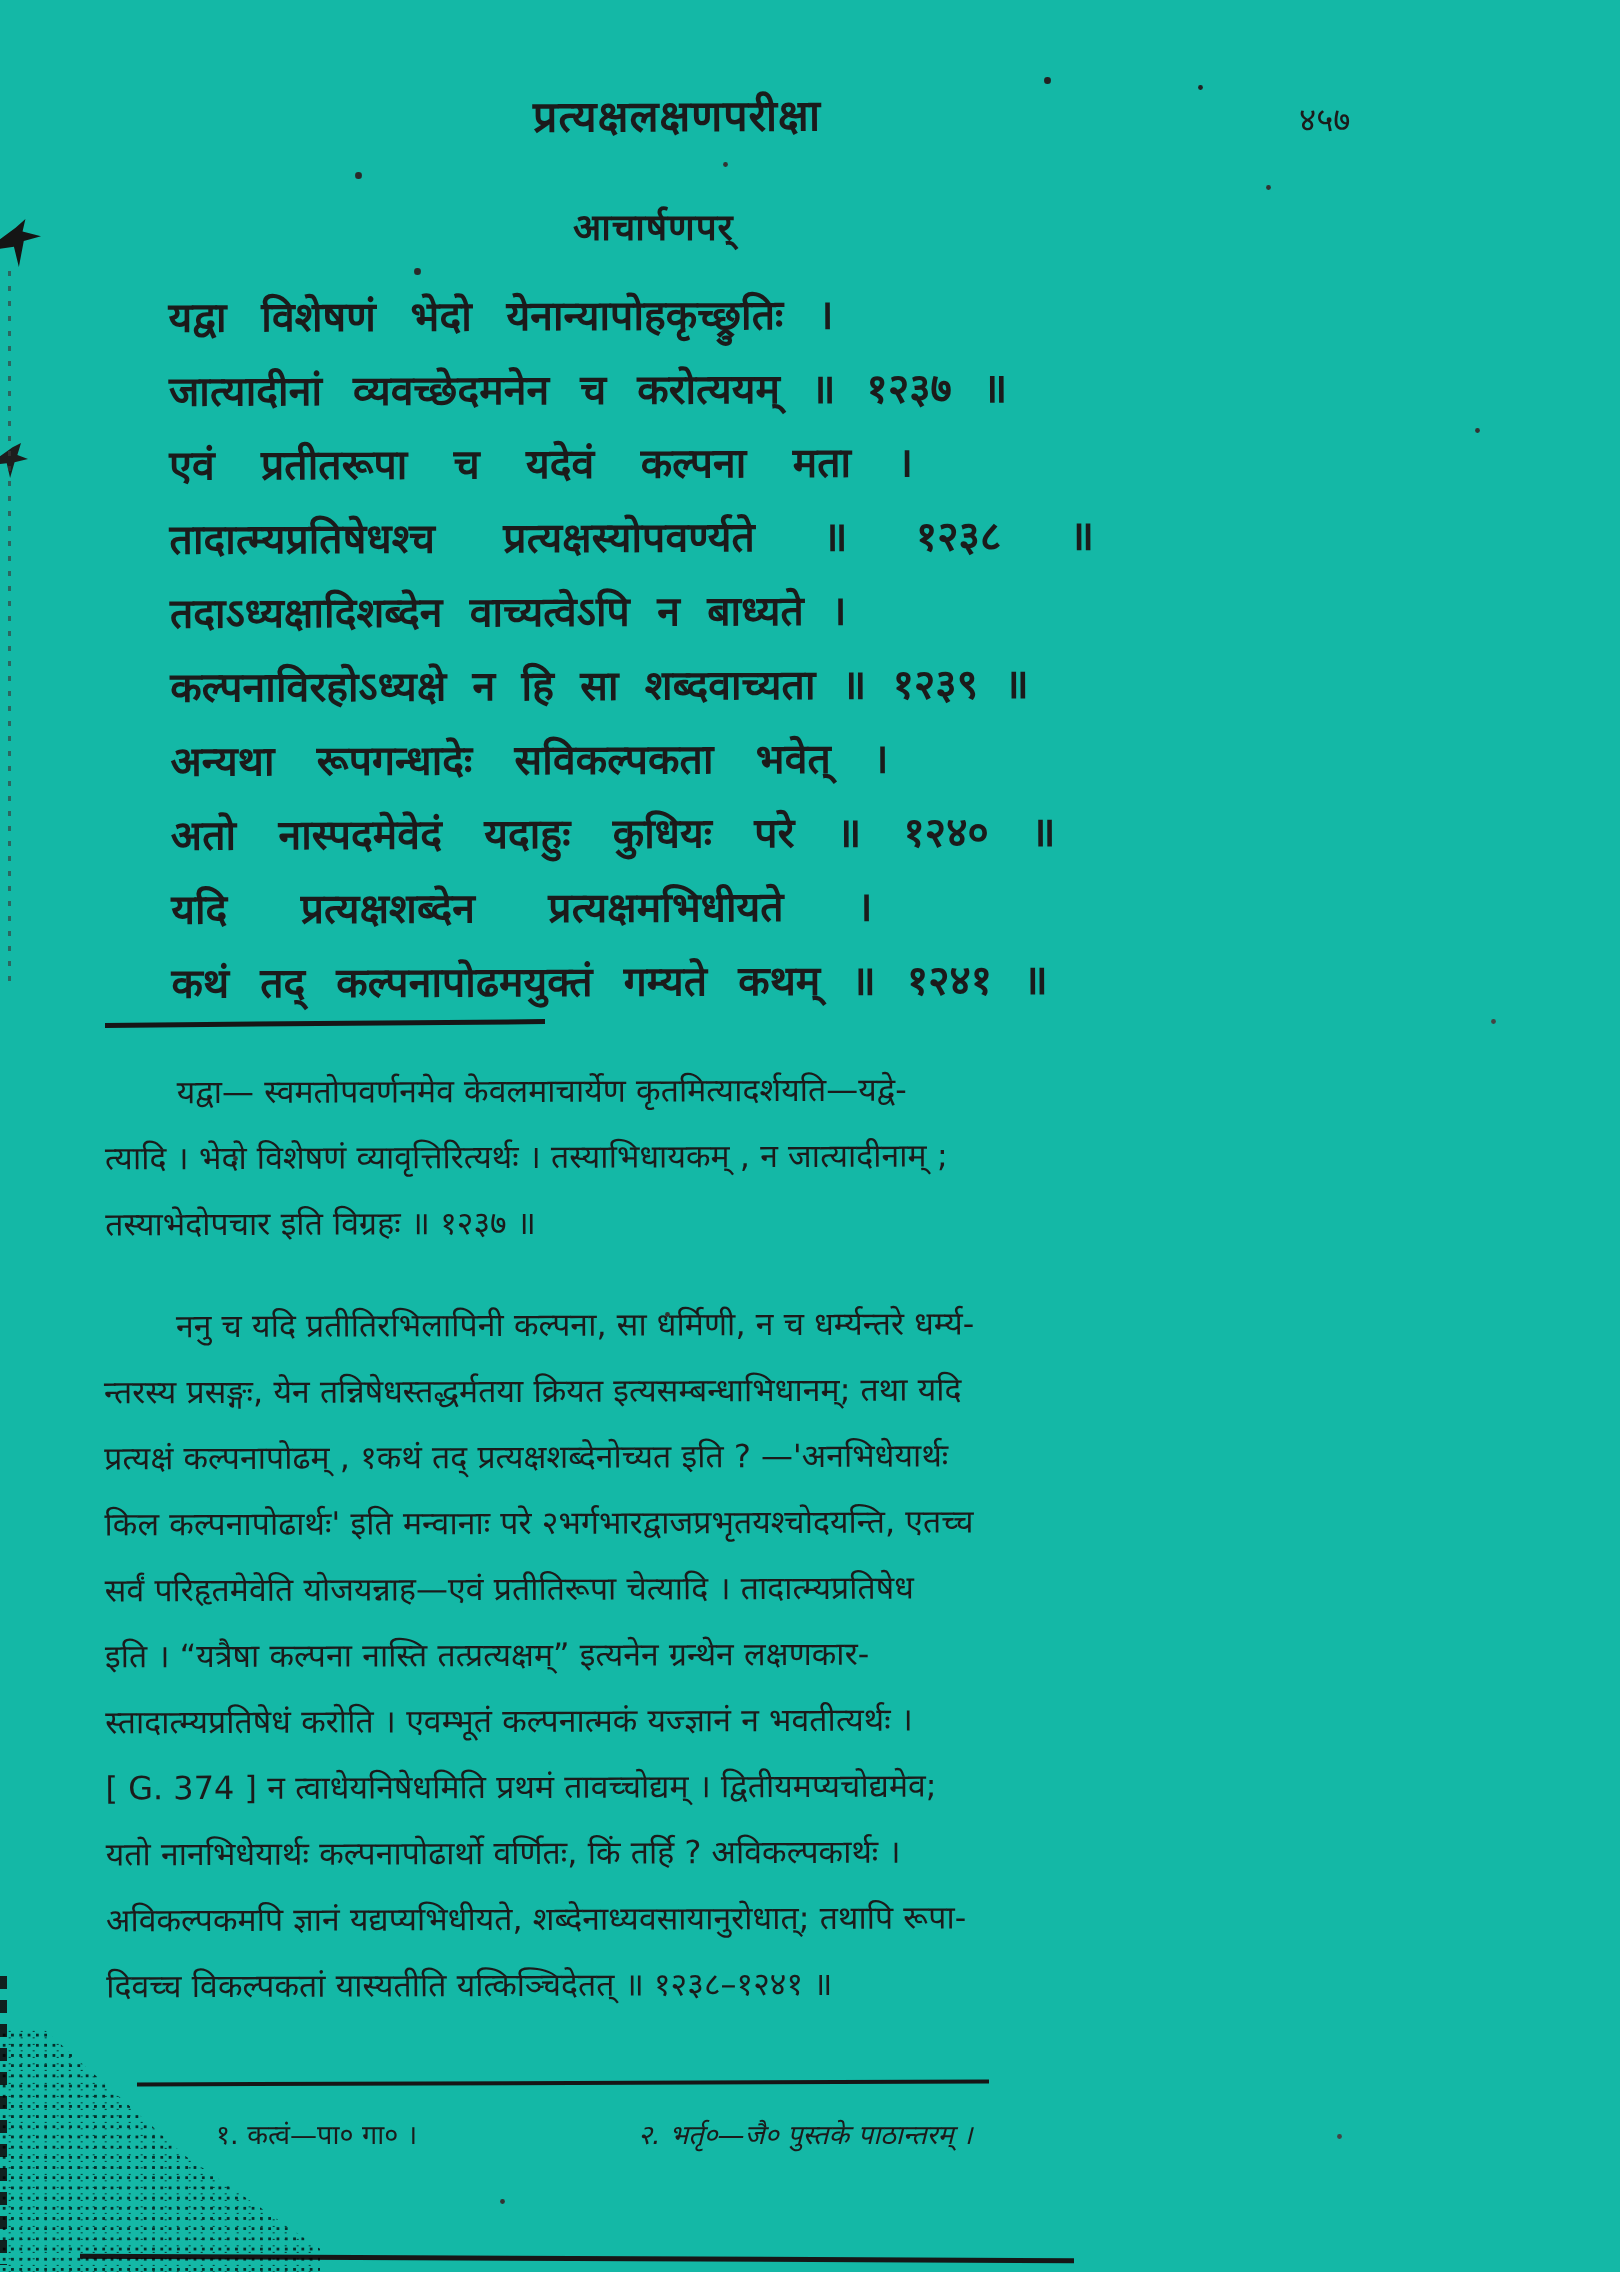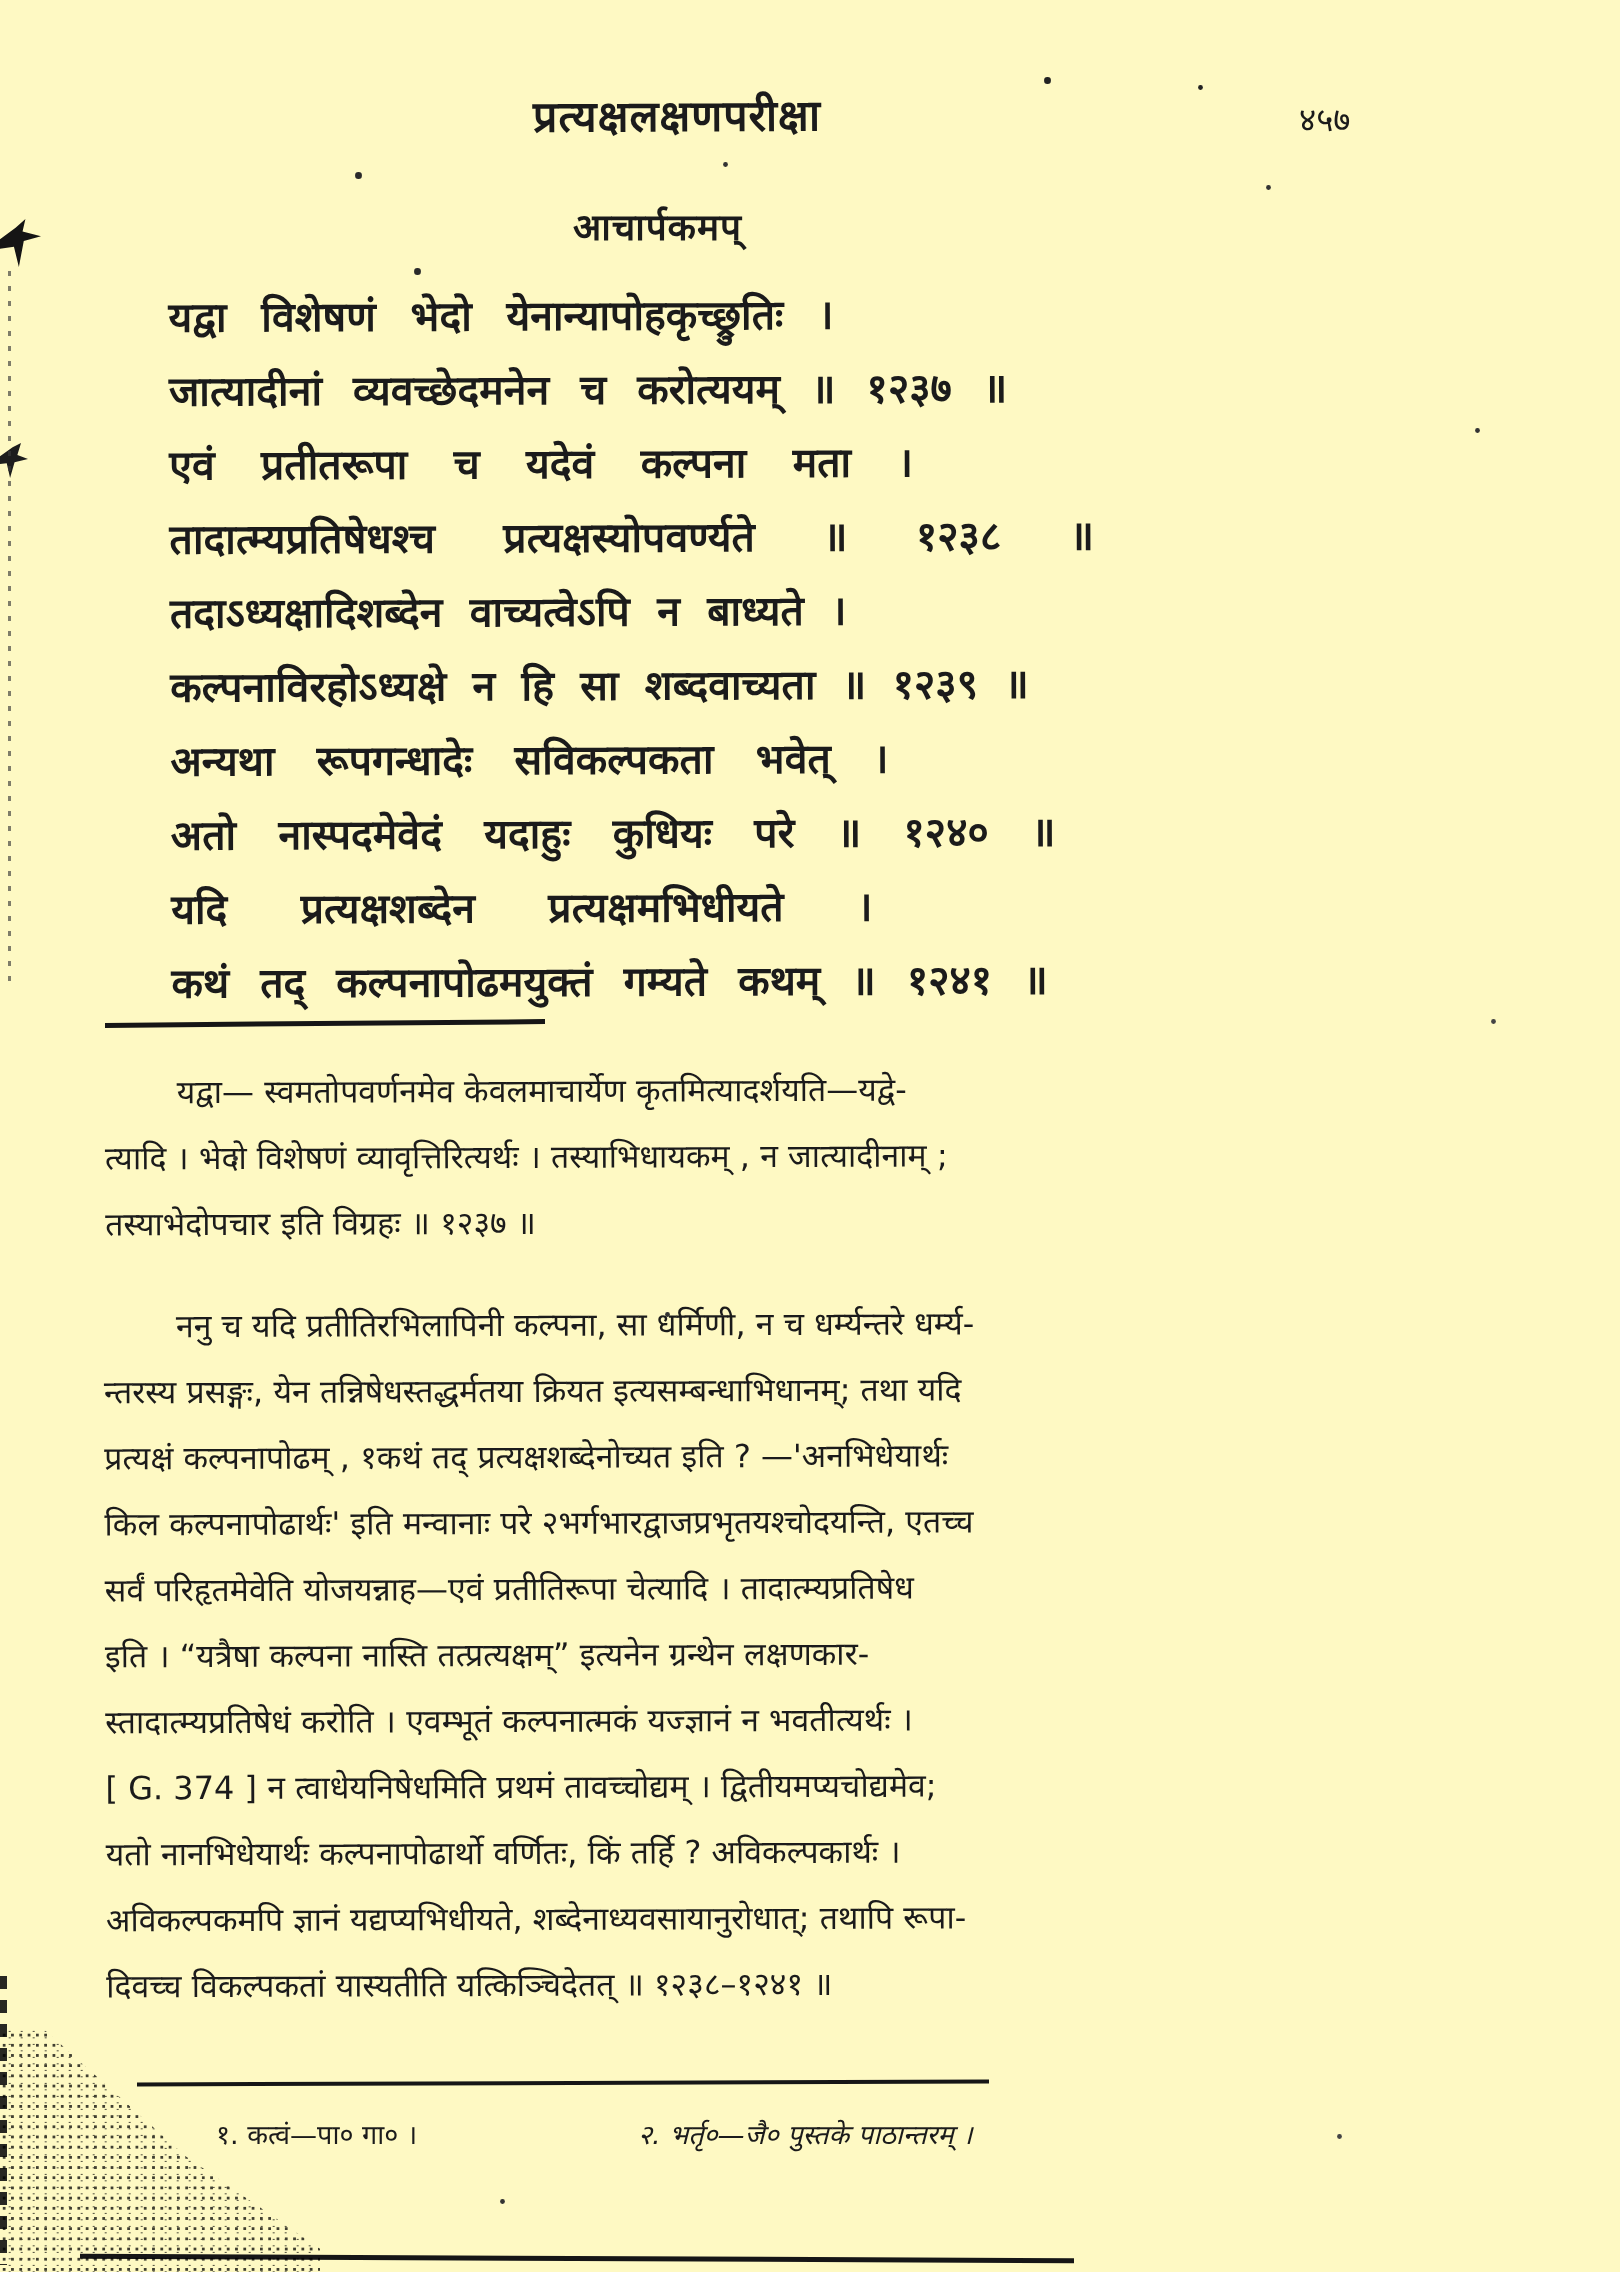--- a/index.html
+++ b/index.html
@@ -1,19 +1,19 @@
 <!DOCTYPE html>
 <html style="font-size:15px"><head>
 <meta charset="utf-8">
 <style>
   html,body{margin:0;padding:0;background:#e8e8e4;}
   .page{
     position:relative;
     width:1620px;height:2273px;
-    background:#fef9c3;
+    background:#14b8a6;
     overflow:hidden;
     font-family:"DejaVu Sans", sans-serif;
     color:#1b1b1b;
   }
   
   .hdr-title{
     position:absolute;left:533px;top:85px;
     font-size:43px;font-weight:700;letter-spacing:0.9px;
     transform:rotate(-0.3deg);
     white-space:nowrap;
@@ -119,21 +119,21 @@
   }
 </style>
 </head>
 <body>
 
 <div class="page">
 
   <div class="hdr-title">प्रत्यक्षलक्षणपरीक्षा</div>
   <div class="hdr-page-num">४५७</div>
 
-  <div class="section-title">आचार्पकमप्</div>
+  <div class="section-title">आचार्षणपर्</div>
 
   <div class="verses">
     <div class="verse-line">यद्वा विशेषणं भेदो येनान्यापोहकृच्छ्रुतिः ।</div>
     <div class="verse-line">जात्यादीनां व्यवच्छेदमनेन च करोत्ययम् ॥ १२३७ ॥</div>
     <div class="verse-line">एवं प्रतीतरूपा च यदेवं कल्पना मता ।</div>
     <div class="verse-line">तादात्म्यप्रतिषेधश्च प्रत्यक्षस्योपवर्ण्यते ॥ १२३८ ॥</div>
     <div class="verse-line">तदाऽध्यक्षादिशब्देन वाच्यत्वेऽपि न बाध्यते ।</div>
     <div class="verse-line">कल्पनाविरहोऽध्यक्षे न हि सा शब्दवाच्यता ॥ १२३९ ॥</div>
     <div class="verse-line">अन्यथा रूपगन्धादेः सविकल्पकता भवेत् ।</div>
     <div class="verse-line">अतो नास्पदमेवेदं यदाहुः कुधियः परे ॥ १२४० ॥</div>

